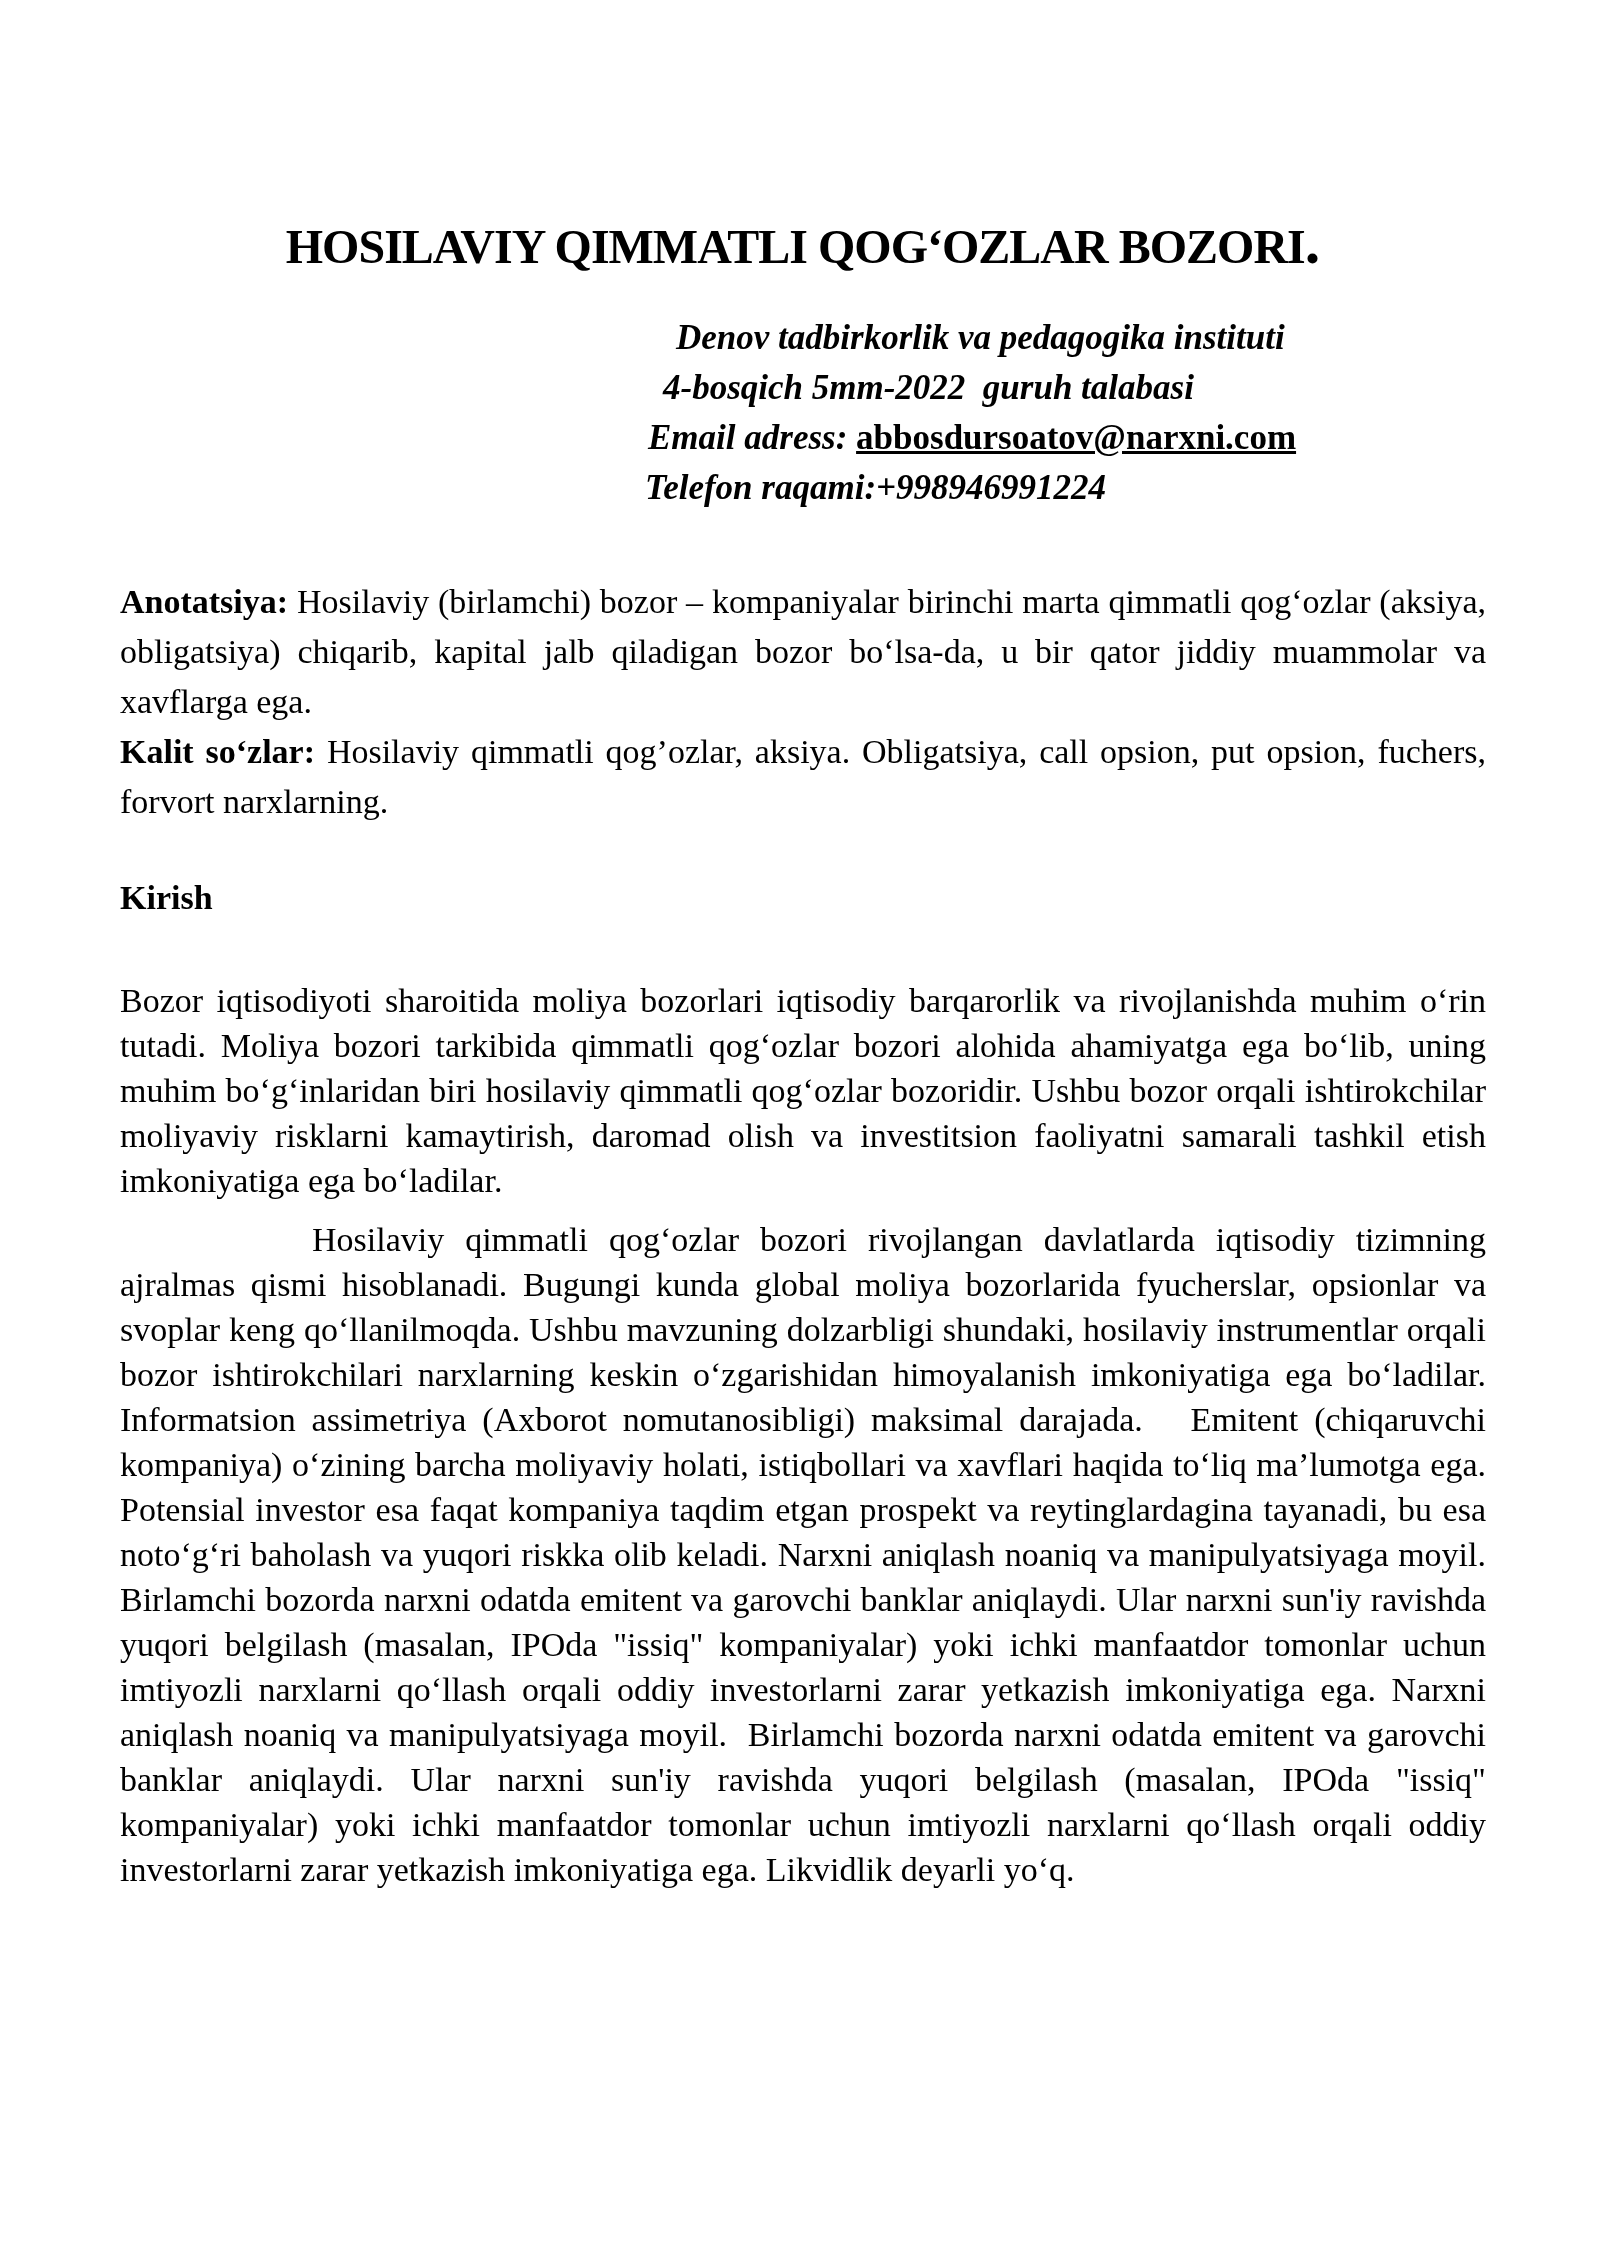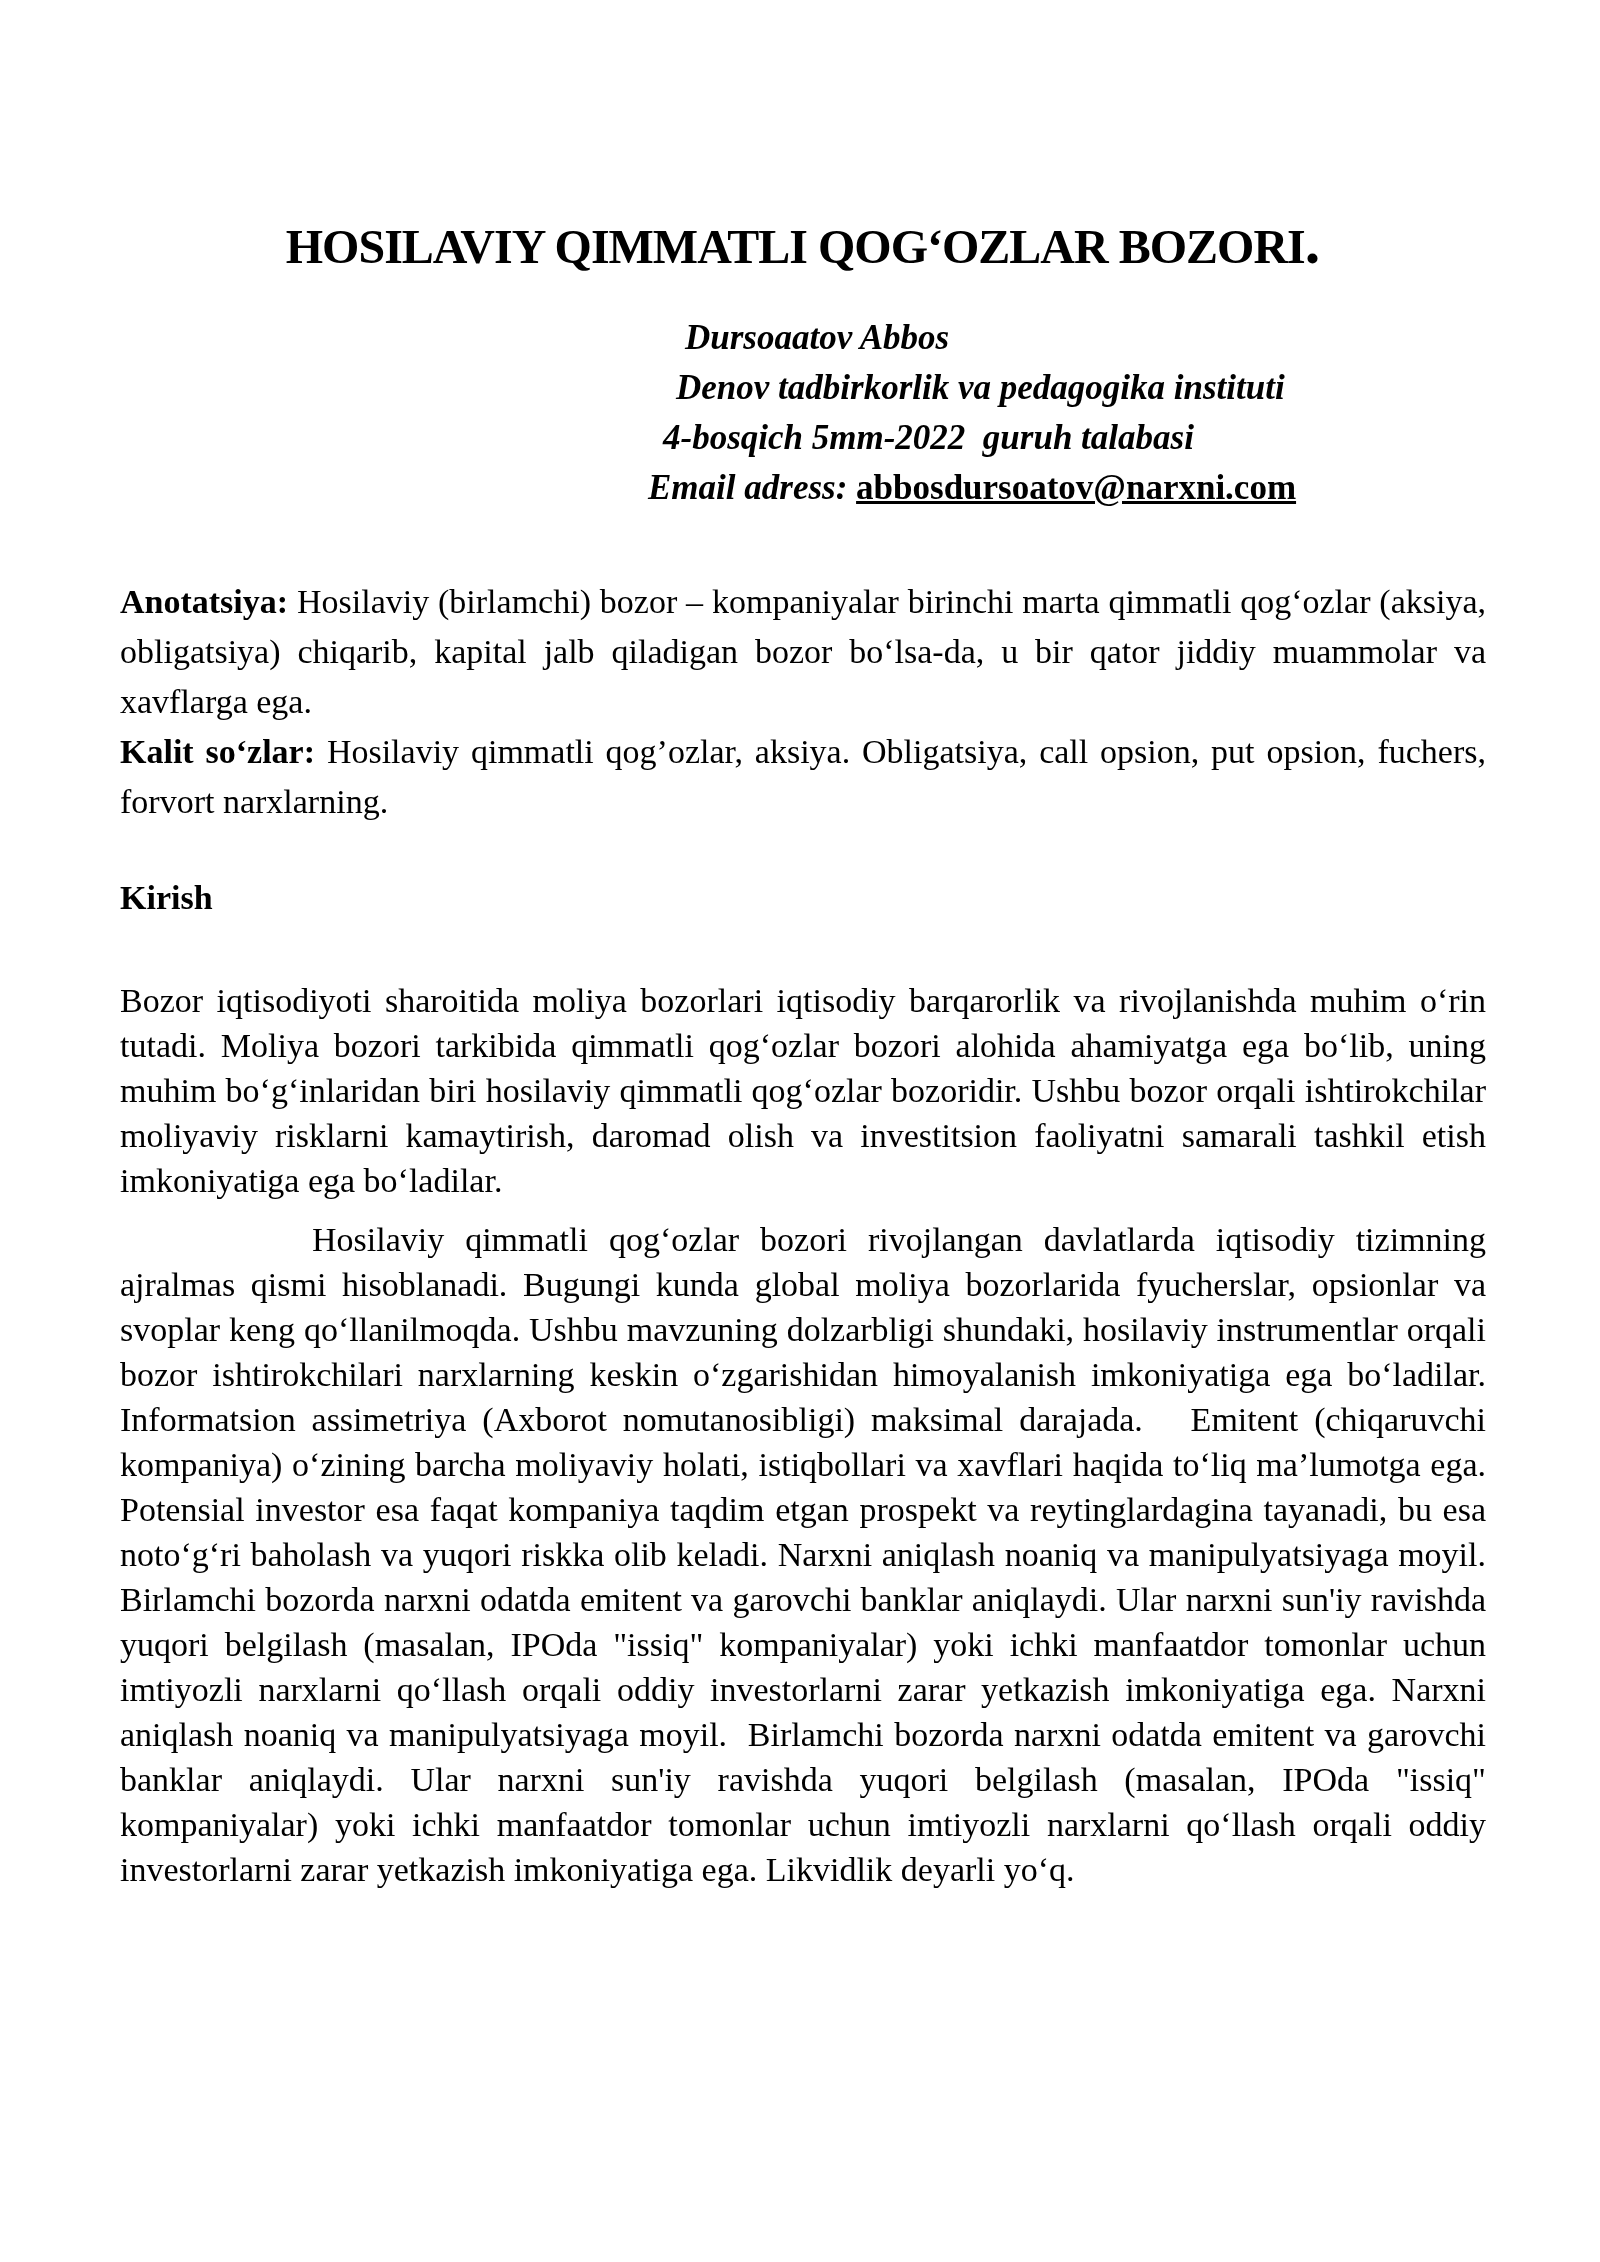--- a/index.html
+++ b/index.html
@@ -66,24 +66,24 @@
   .para2 { margin-top: 14px; line-height: 45px; text-indent: 192px; }
 </style>
 </head>
 <body>
 
 <div class="page">
 
   <h1 class="title"><span>HOSILAVIY QIMMATLI QOG‘OZLAR BOZORI</span><span class="big-dot">.</span></h1>
 
   <div class="byline">
-    <div class="bl b1">Dursoaatov Abbos</div>
     <div class="bl b2">Denov tadbirkorlik va pedagogika instituti</div>
     <div class="bl b4">4-bosqich 5mm-2022  guruh talabasi</div>
     <div class="bl b5"><span>Email adress: </span><a class="email">abbosdursoatov@narxni.com</a></div>
+    <div class="bl b6">Telefon raqami:+998946991224</div>
   </div>
 
   <div class="abstract">
     <p class="jp"><b>Anotatsiya:</b><span> Hosilaviy (birlamchi) bozor – kompaniyalar birinchi marta qimmatli qog‘ozlar (aksiya, obligatsiya) chiqarib, kapital jalb qiladigan bozor bo‘lsa-da, u bir qator jiddiy muammolar va xavflarga ega.</span></p>
     <p class="jp"><b>Kalit so‘zlar:</b><span> Hosilaviy qimmatli qog’ozlar, aksiya. Obligatsiya, call opsion, put opsion, fuchers, forvort narxlarning.</span></p>
   </div>
 
   <h2 class="kirish">Kirish</h2>
 
   <p class="jp para1">Bozor iqtisodiyoti sharoitida moliya bozorlari iqtisodiy barqarorlik va rivojlanishda muhim o‘rin tutadi. Moliya bozori tarkibida qimmatli qog‘ozlar bozori alohida ahamiyatga ega bo‘lib, uning muhim bo‘g‘inlaridan biri hosilaviy qimmatli qog‘ozlar bozoridir. Ushbu bozor orqali ishtirokchilar moliyaviy risklarni kamaytirish, daromad olish va investitsion faoliyatni samarali tashkil etish imkoniyatiga ega bo‘ladilar.</p>

